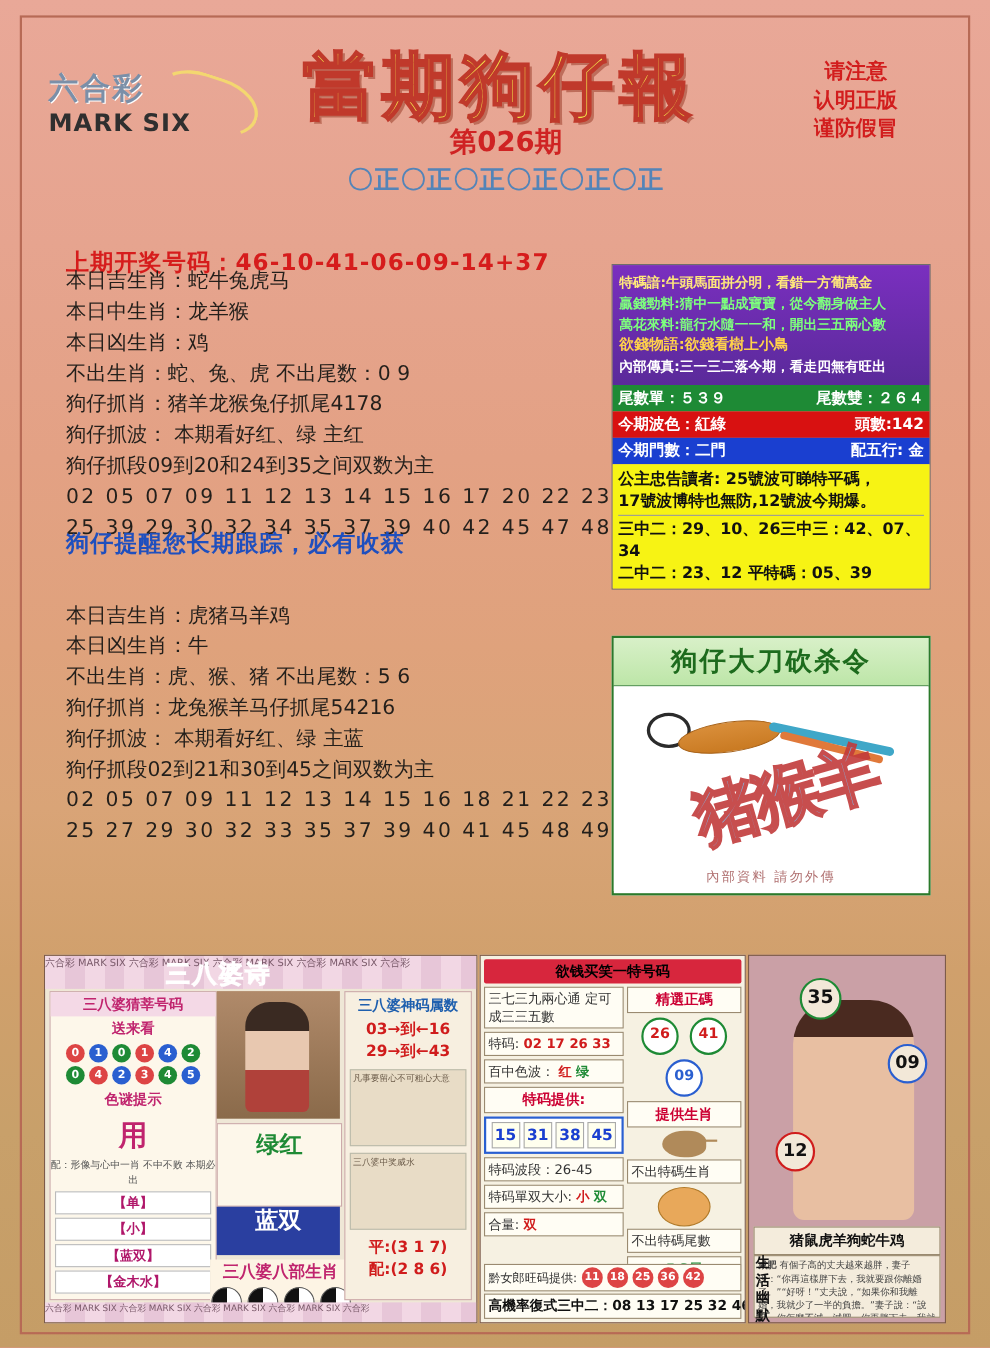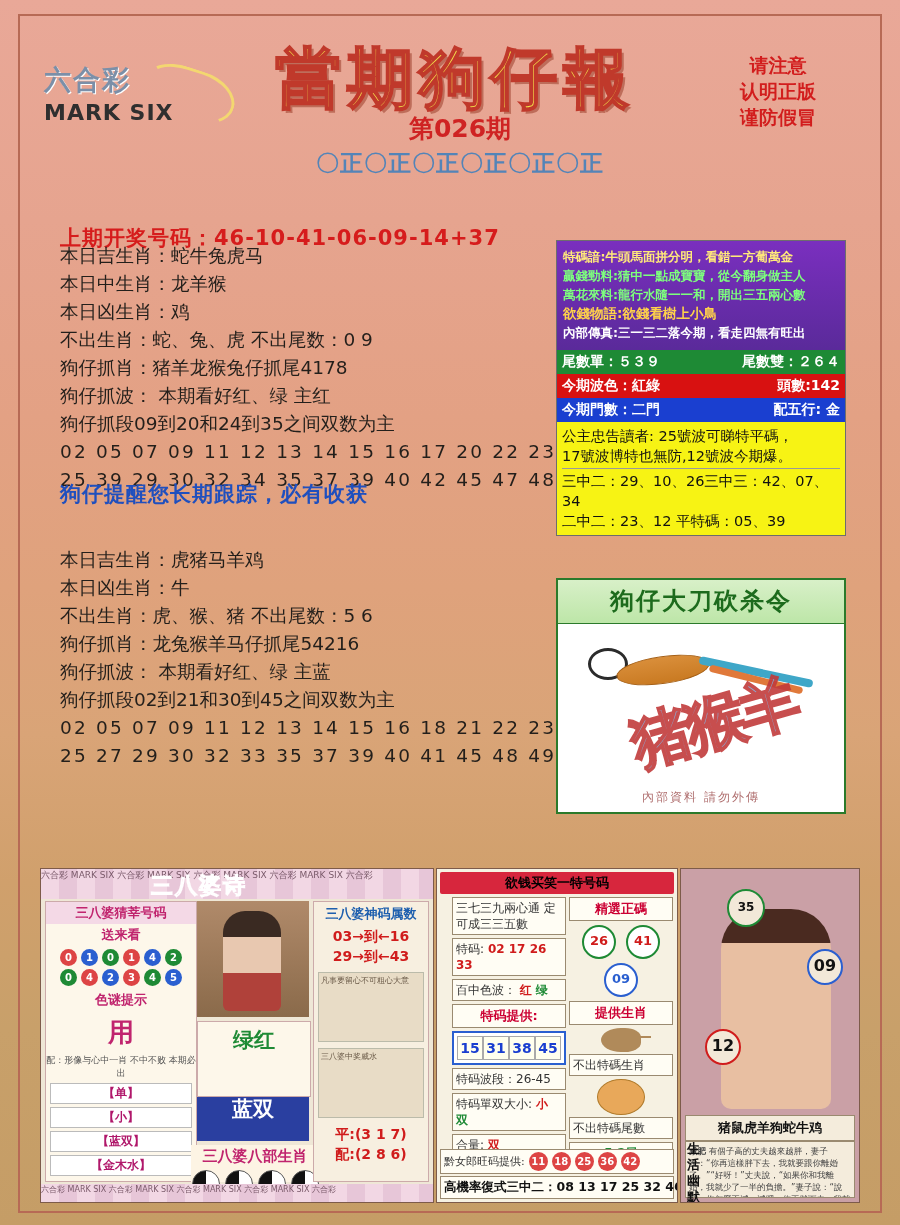--- a/index.html
+++ b/index.html
@@ -105,21 +105,21 @@
   }
   .rp-red{
     background:#d81111;color:#fff;font-size:14px;font-weight:bold;
     padding:3px 5px;display:flex;justify-content:space-between;white-space:nowrap;
   }
   .rp-blue{
     background:#1a3fd0;color:#fff;font-size:14px;font-weight:bold;
     padding:3px 5px;display:flex;justify-content:space-between;white-space:nowrap;
   }
   .rp-yellow{
-    background:#f7f314;color:#111;font-size:14.5px;font-weight:normal;
+    background:#f7f314;color:#111;font-size:14.5px;font-weight:bold;
     padding:4px 5px;line-height:20px;
   }
   .rp-sep{border-top:1px solid #999;margin:2px 0;}
   
   .knife{
     position:absolute;left:556px;top:578px;width:290px;height:236px;
     border:2px solid #2b7a2b;background:#fff;box-sizing:border-box;
   }
   .knife-title{
     background:linear-gradient(180deg,#d8f0c8,#bde6a8);
@@ -251,21 +251,21 @@
   .b1-bot{
     position:absolute;left:0;bottom:0;width:100%;height:18px;
     background:repeating-linear-gradient(90deg,#f2d7e4 0 18px,#e7c6d8 18px 36px);
     font-size:8px;color:#7a5a6a;overflow:hidden;white-space:nowrap;
   }
   
   .b2-head{
     margin:3px;background:#d7263d;color:#000000;font-size:13px;font-weight:bold;
     text-align:center;padding:2px 0;border-radius:2px;
   }
-  .b2-cols{display:flex;gap:3px;padding:0 15px;}
+  .b2-cols{display:flex;gap:3px;padding:0 3px;}
   .b2-l{flex:1;}
   .b2-r{flex:0 0 104px;}
   .boxy{
     border:1px solid #9a8a70;background:#fffdf4;margin-bottom:3px;padding:2px 3px;
     font-size:12px;color:#333;line-height:16px;
   }
   .boxy .red{color:#d01c1c;font-weight:bold;}
   .boxy .green{color:#1e8a35;font-weight:bold;}
   .b2-title2{
     border:1px solid #9a8a70;background:#fffdf4;text-align:center;
@@ -310,21 +310,21 @@
   }
   .pig{
     width:46px;height:34px;background:#e8a85a;border-radius:50%;
     position:relative;margin:2px auto;border:1px solid #b07a2a;
   }
   
   .b3 .num35,.b3 .num09,.b3 .num12{
     position:absolute;border-radius:50%;border:2px solid #1e8a35;background:#f2e8d8;
     color:#111;font-weight:bold;text-align:center;
   }
-  .num35{left:46px;top:20px;width:34px;height:34px;line-height:32px;font-size:12px;}
+  .num35{left:46px;top:20px;width:34px;height:34px;line-height:32px;font-size:17px;}
   .num09{left:126px;top:80px;width:32px;height:32px;line-height:30px;font-size:16px;border-color:#2a5fd0 !important;}
   .num12{left:24px;top:160px;width:32px;height:32px;line-height:30px;font-size:16px;border-color:#d01c1c !important;}
   .b3-fig{
     position:absolute;left:40px;top:40px;width:110px;height:200px;
     background:linear-gradient(180deg,#4a2a20 0 34px,#e8bfa2 34px 200px);
     border-radius:40px 40px 10px 10px;
   }
   .b3-zodiac{
     position:absolute;left:4px;right:4px;top:246px;
     background:#f4ecdc;border:1px solid #9a8a70;text-align:center;

